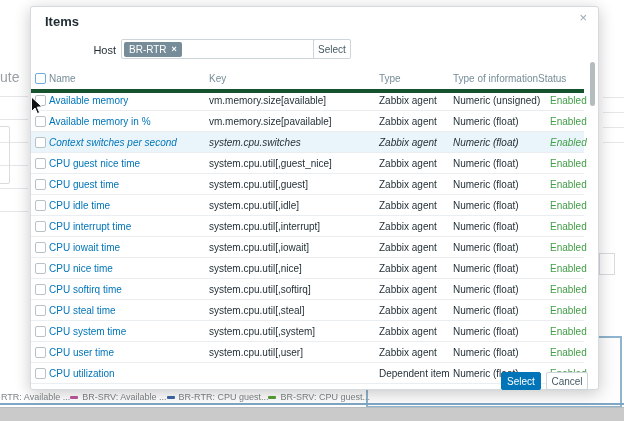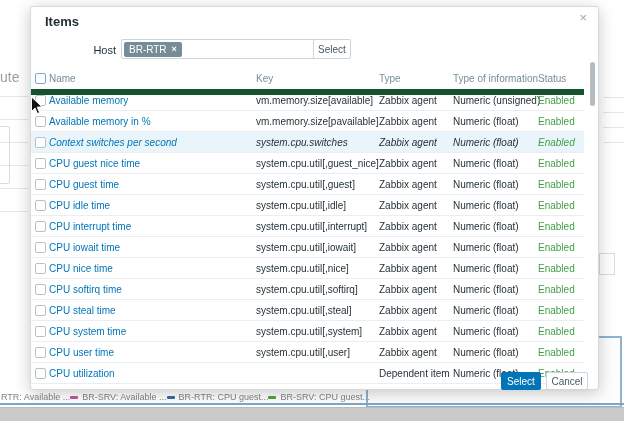--- a/index.html
+++ b/index.html
@@ -52,38 +52,38 @@
   .btn-grey{
     box-sizing:border-box;border:1px solid #ccd5d9;border-radius:2px;background:#fff;
     color:#455a64;font-size:10px;display:flex;align-items:center;justify-content:center;cursor:pointer;
   }
   .host-select-btn{position:absolute;left:282px;top:32px;width:38px;height:20px;}
 
   
   .thead{
     position:absolute;left:0;top:60px;width:553px;height:22px;
     font-size:10px;color:#768d99;
-    border-bottom:6px solid #14532d;
+    border-bottom:4px solid #14532d;
   }
   .thead .cell, .trow .cell{position:absolute;top:0;height:100%;display:flex;align-items:center;white-space:nowrap;}
   .cb{box-sizing:border-box;width:11px;height:11px;border:1px solid #b8c1c6;border-radius:2px;background:#fff;}
   .cb-header{border-color:#72aadd;}
 
   .c-check{left:4px;width:14px;}
   .c-name{left:18px;width:158px;}
-  .c-key{left:178px;width:168px;margin-left:47px;}
+  .c-key{left:178px;width:168px;}
   .c-type{left:348px;width:72px;}
   .c-info{left:422px;width:83px;}
   .c-status{left:507px;width:46px;}
 
   .tbody{position:absolute;left:0;top:83px;width:553px;}
   .trow{position:relative;width:553px;height:20px;border-bottom:1px solid #ebeef0;font-size:10px;color:#1f2c33;}
   .trow.hl{background:#e9f5fb;font-style:italic;}
   .item-link{color:#0275b8;cursor:pointer;}
-  .status-enabled{color:#429e47;cursor:pointer;}
+  .status-enabled{color:#429e47;cursor:pointer;padding-left:12px;}
 
   .scrollbar-thumb{
     position:absolute;right:3px;top:55px;width:5px;height:44px;border-radius:3px;background:#b4bcc0;
   }
 
   .footer-btn{position:absolute;top:365px;height:18px;}
   .btn-primary{
     box-sizing:border-box;border:1px solid #0275b8;border-radius:2px;background:#0275b8;color:#fff;
     font-size:10px;display:flex;align-items:center;justify-content:center;cursor:pointer;
   }

